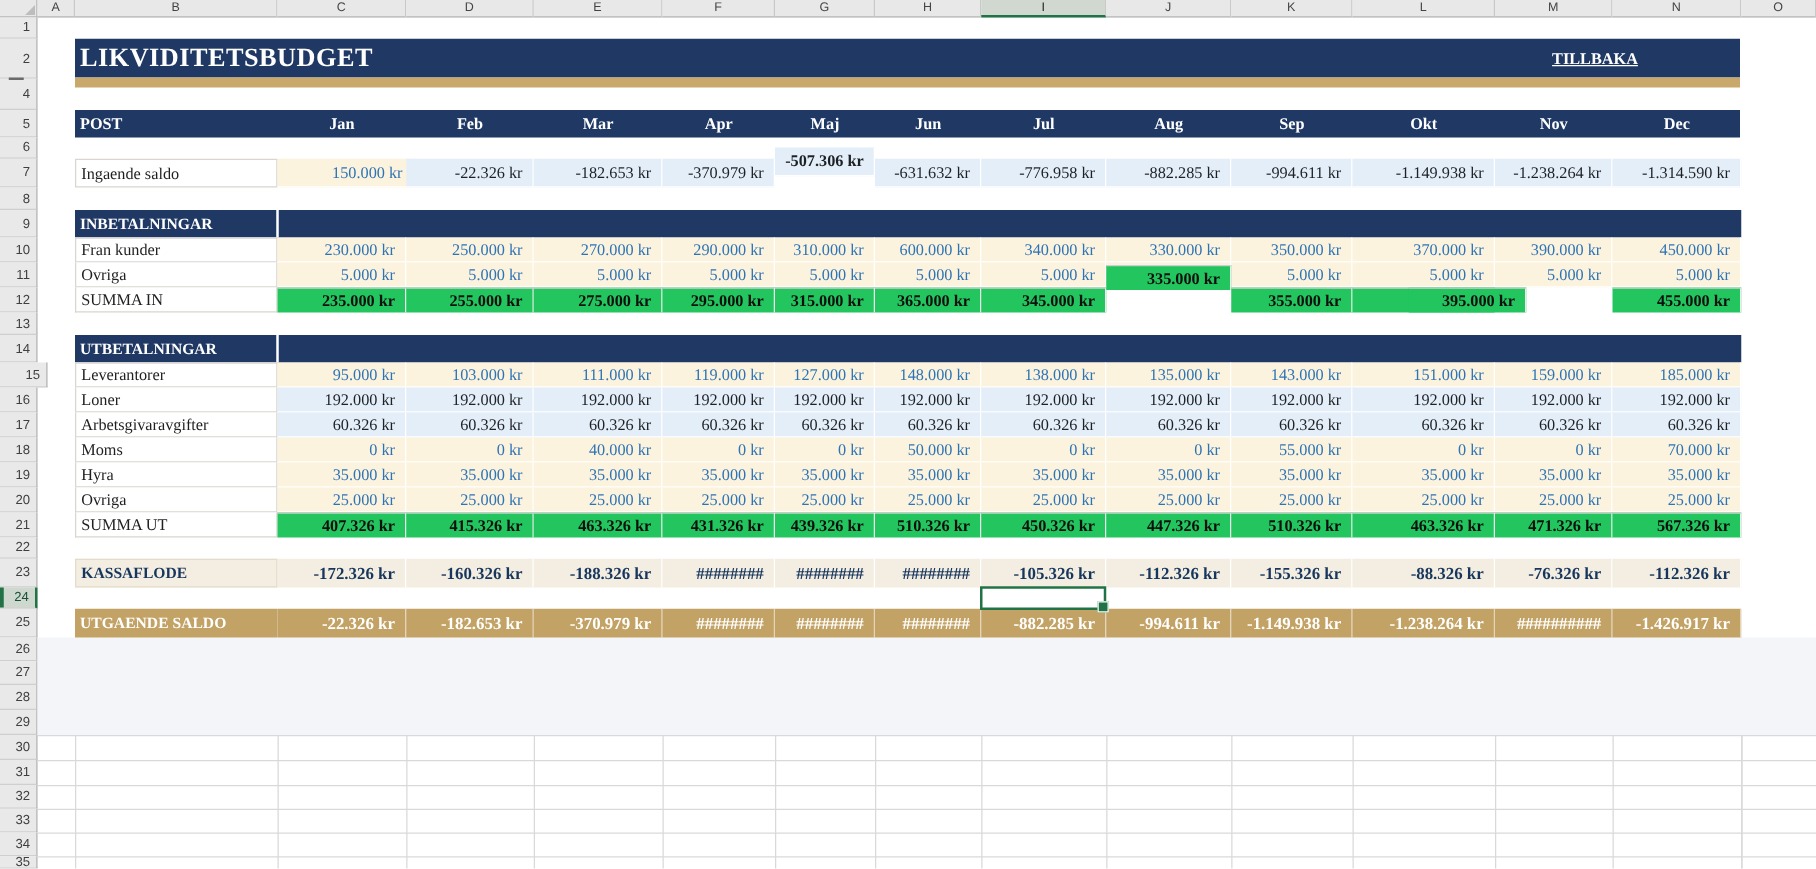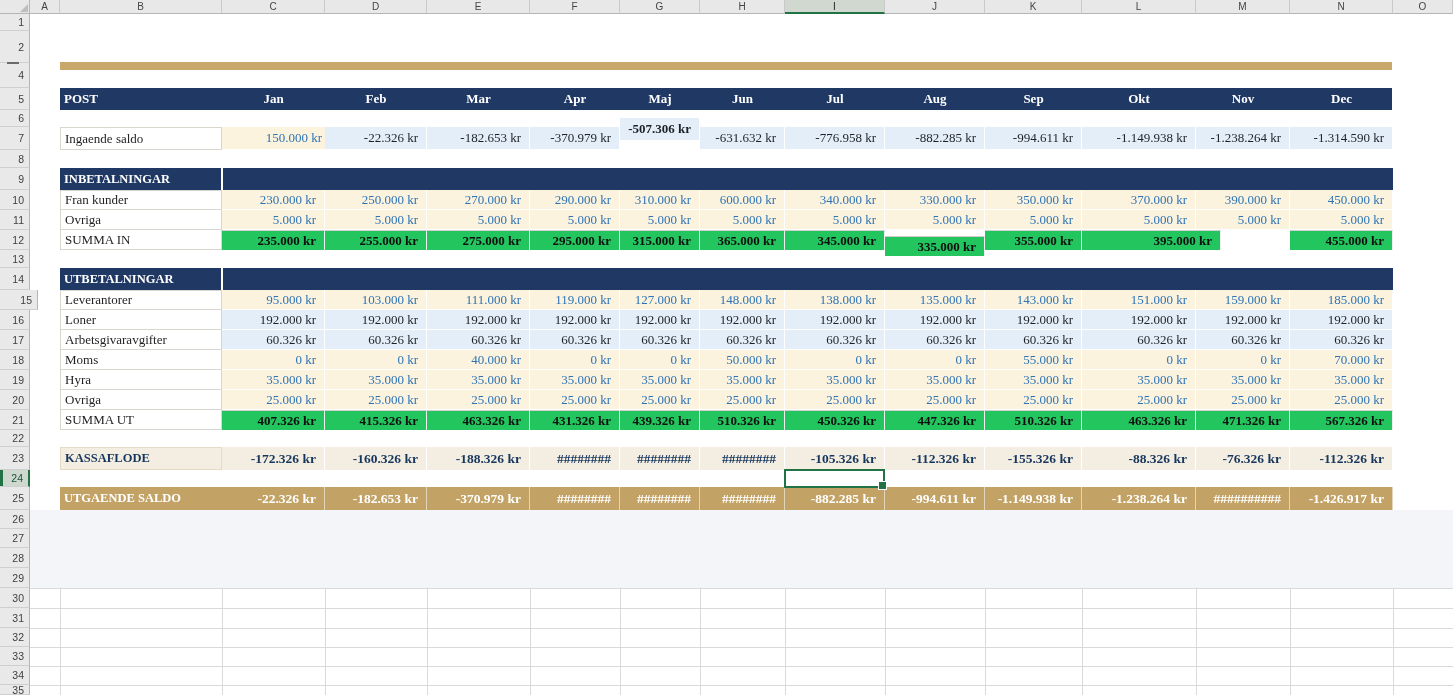--- a/index.html
+++ b/index.html
@@ -136,20 +136,24 @@
       <div class="vgrid" style="left: 1393px;"></div>
       <div class="vgrid" style="left: 1393px;"></div>
       <div class="hgrid" style="top: 588px;"></div>
       <div class="hgrid" style="top: 608px;"></div>
       <div class="hgrid" style="top: 628px;"></div>
       <div class="hgrid" style="top: 647px;"></div>
       <div class="hgrid" style="top: 666px;"></div>
       <div class="hgrid" style="top: 685px;"></div>
     </div>
 
+  <div id="banner" class="abs">
+    <span id="title">LIKVIDITETSBUDGET</span>
+    <span id="back">TILLBAKA</span>
+  </div>
   <div id="stripe" class="abs"></div>
 
   <div id="postbar" class="abs">
     <span id="postlabel">POST</span>
   </div>
   <div id="tablerows">
       <div class="lbl first" style="left: 60px; width: 162px; top: 127px; height: 23px;">Ingaende saldo</div>
       <div class="cell input" style="left: 222px; width: 109px; top: 127px; height: 23px;">150.000 kr</div>
       <div class="cell fixed" style="left: 325px; width: 102px; top: 127px; height: 23px;">-22.326 kr</div>
       <div class="cell fixed" style="left: 427px; width: 103px; top: 127px; height: 23px;">-182.653 kr</div>
@@ -192,21 +196,21 @@
       <div class="cell input" style="left: 1196px; width: 94px; top: 210px; height: 20px;">5.000 kr</div>
       <div class="cell input" style="left: 1290px; width: 103px; top: 210px; height: 20px;">5.000 kr</div>
       <div class="lbl" style="left: 60px; width: 162px; top: 230px; height: 20px;">SUMMA IN</div>
       <div class="cell sum" style="left: 222px; width: 103px; top: 230px; height: 20px;">235.000 kr</div>
       <div class="cell sum" style="left: 325px; width: 102px; top: 230px; height: 20px;">255.000 kr</div>
       <div class="cell sum" style="left: 427px; width: 103px; top: 230px; height: 20px;">275.000 kr</div>
       <div class="cell sum" style="left: 530px; width: 90px; top: 230px; height: 20px;">295.000 kr</div>
       <div class="cell sum" style="left: 620px; width: 80px; top: 230px; height: 20px;">315.000 kr</div>
       <div class="cell sum" style="left: 700px; width: 85px; top: 230px; height: 20px;">365.000 kr</div>
       <div class="cell sum" style="left: 785px; width: 100px; top: 230px; height: 20px;">345.000 kr</div>
-      <div class="cell sum" style="left: 885px; width: 100px; top: 236px; height: 20px;">335.000 kr</div>
+      <div class="cell sum" style="left: 885px; width: 100px; top: 212px; height: 20px;">335.000 kr</div>
       <div class="cell sum" style="left: 985px; width: 97px; top: 230px; height: 20px;">355.000 kr</div>
       <div class="cell sum" style="left: 1082px; width: 114px; top: 230px; height: 20px;">375.000 kr</div>
       <div class="cell sum" style="left: 1127px; width: 94px; top: 230px; height: 20px;">395.000 kr</div>
       <div class="cell sum" style="left: 1290px; width: 103px; top: 230px; height: 20px;">455.000 kr</div>
       <div class="lbl navy" style="left: 60px; width: 162px; top: 268px; height: 22px;">UTBETALNINGAR</div>
       <div class="secbar" style="left: 222px; width: 1171px; top: 268px; height: 22px;"></div>
       <div class="secdiv" style="left: 221px; top: 268px; height: 22px;"></div>
       <div class="lbl first" style="left: 60px; width: 162px; top: 290px; height: 20px;">Leverantorer</div>
       <div class="cell input" style="left: 222px; width: 103px; top: 290px; height: 20px;">95.000 kr</div>
       <div class="cell input" style="left: 325px; width: 102px; top: 290px; height: 20px;">103.000 kr</div>

